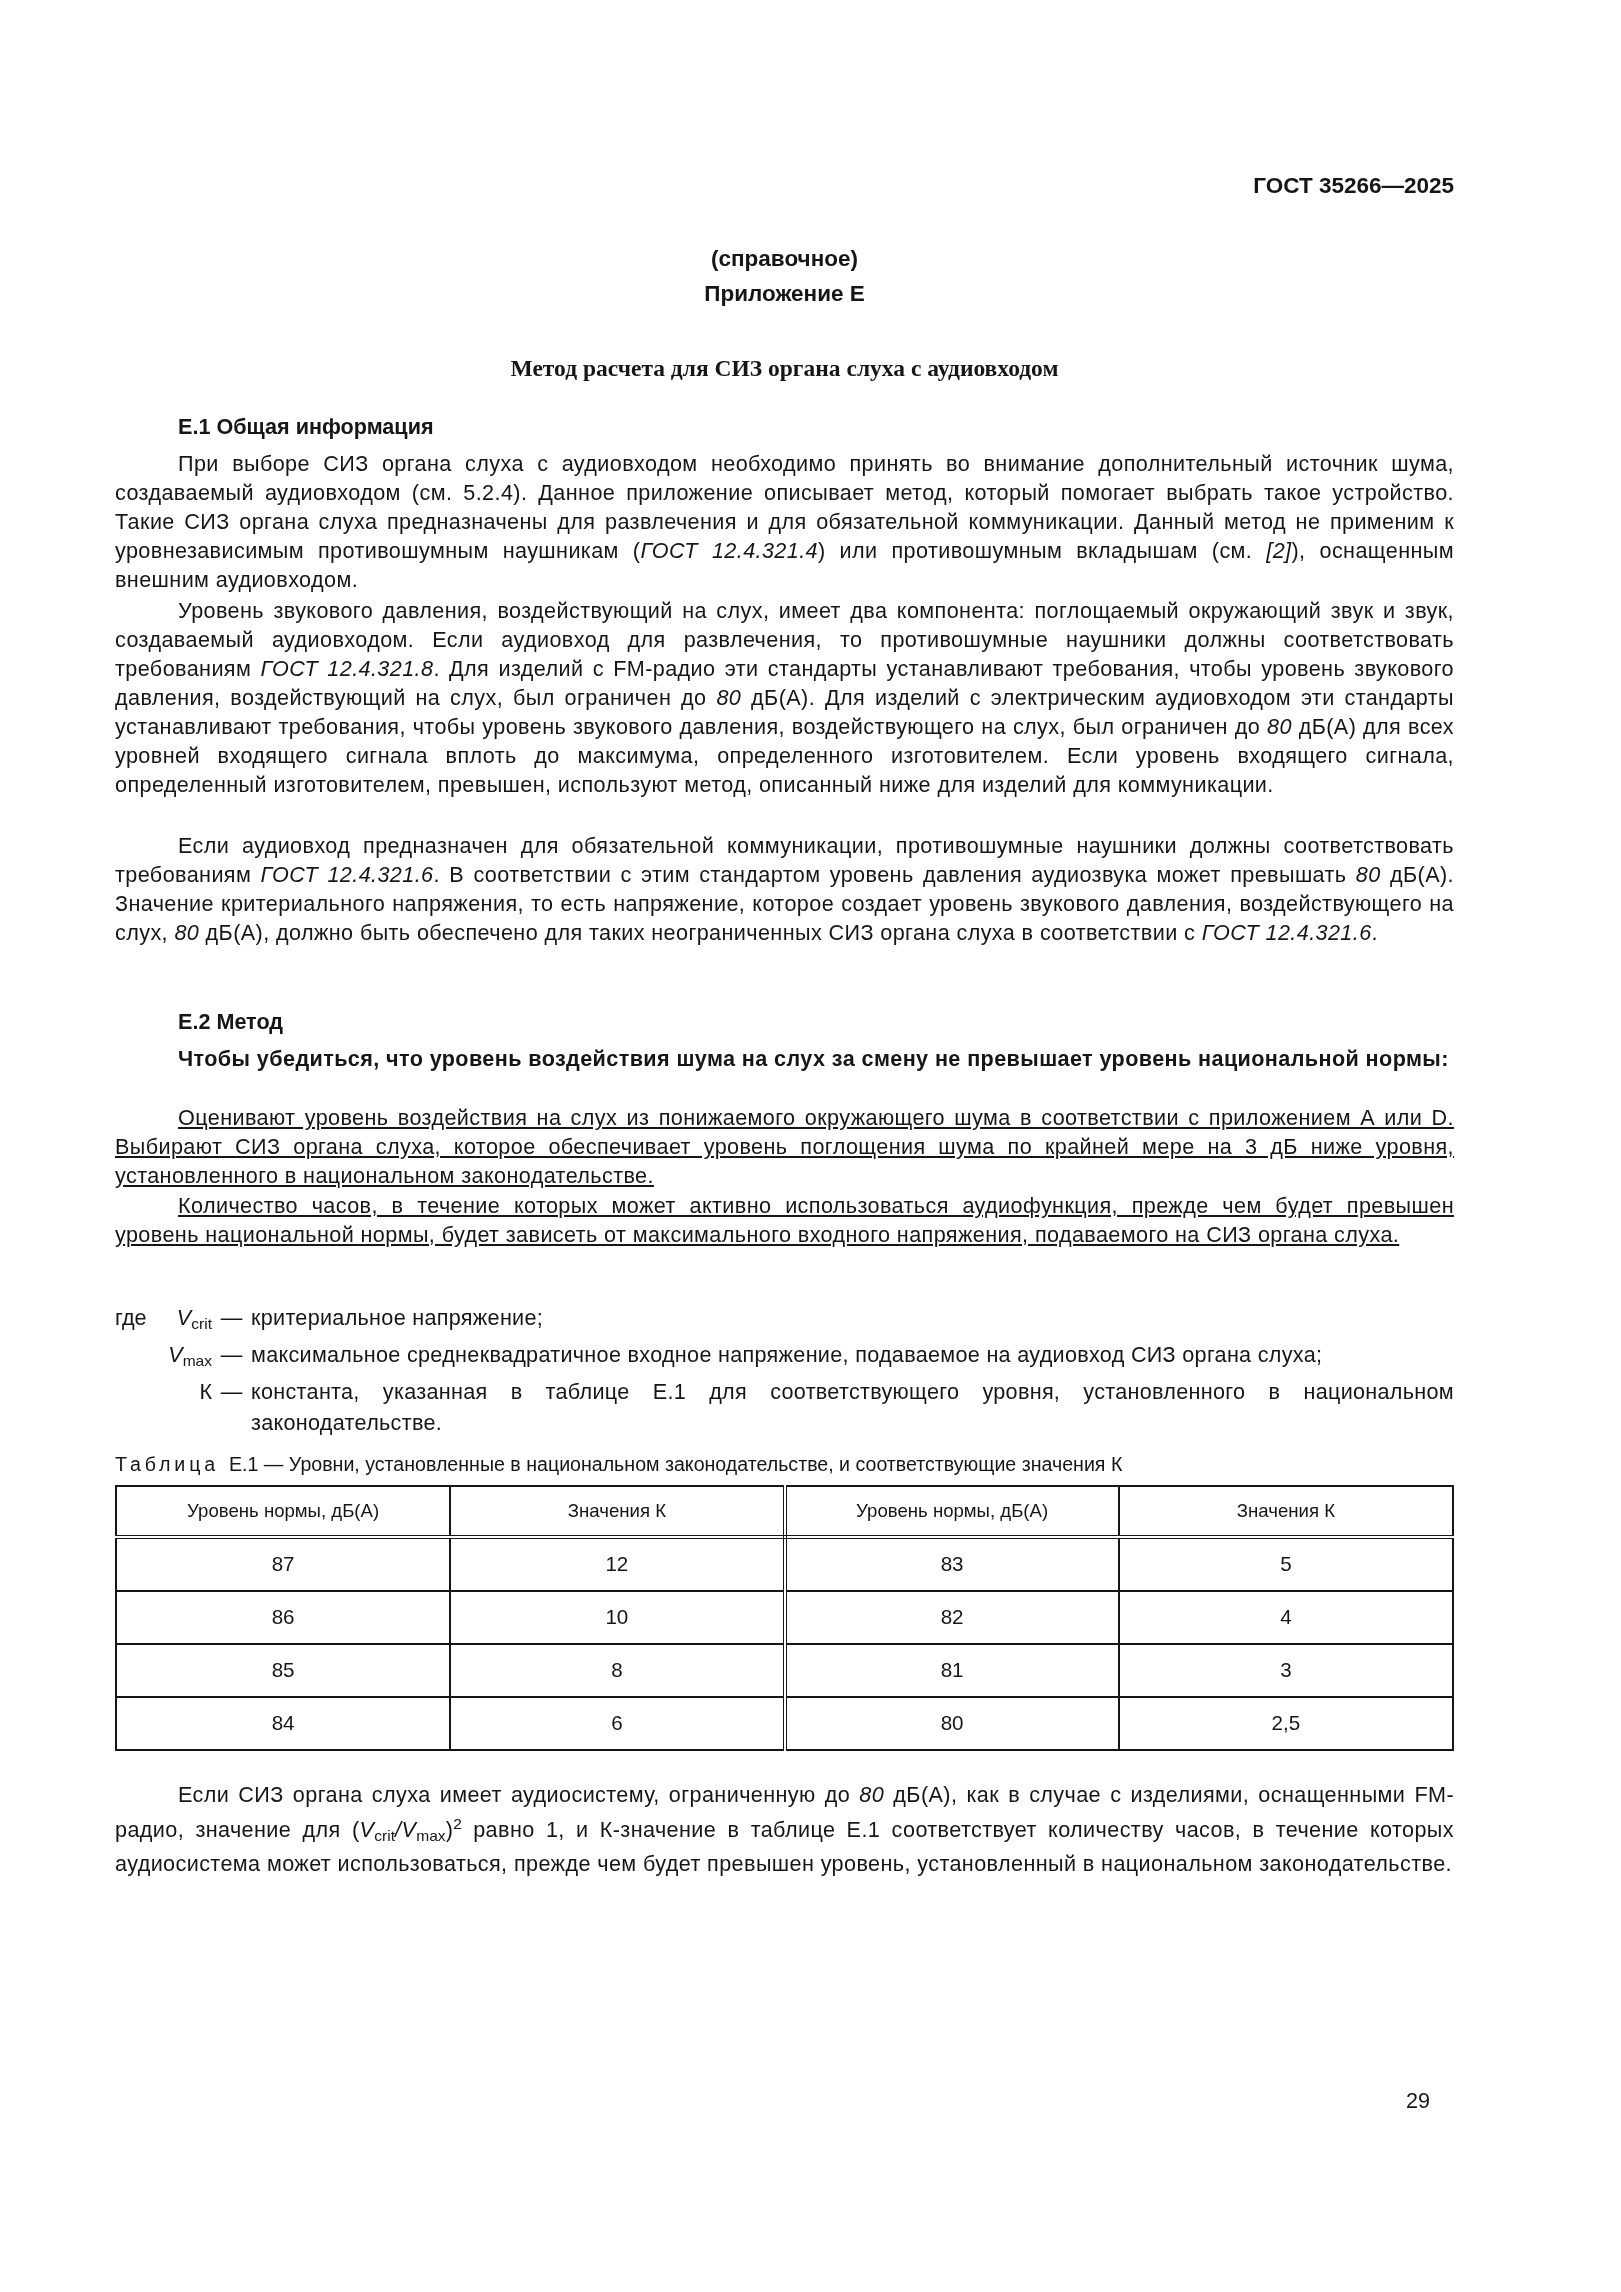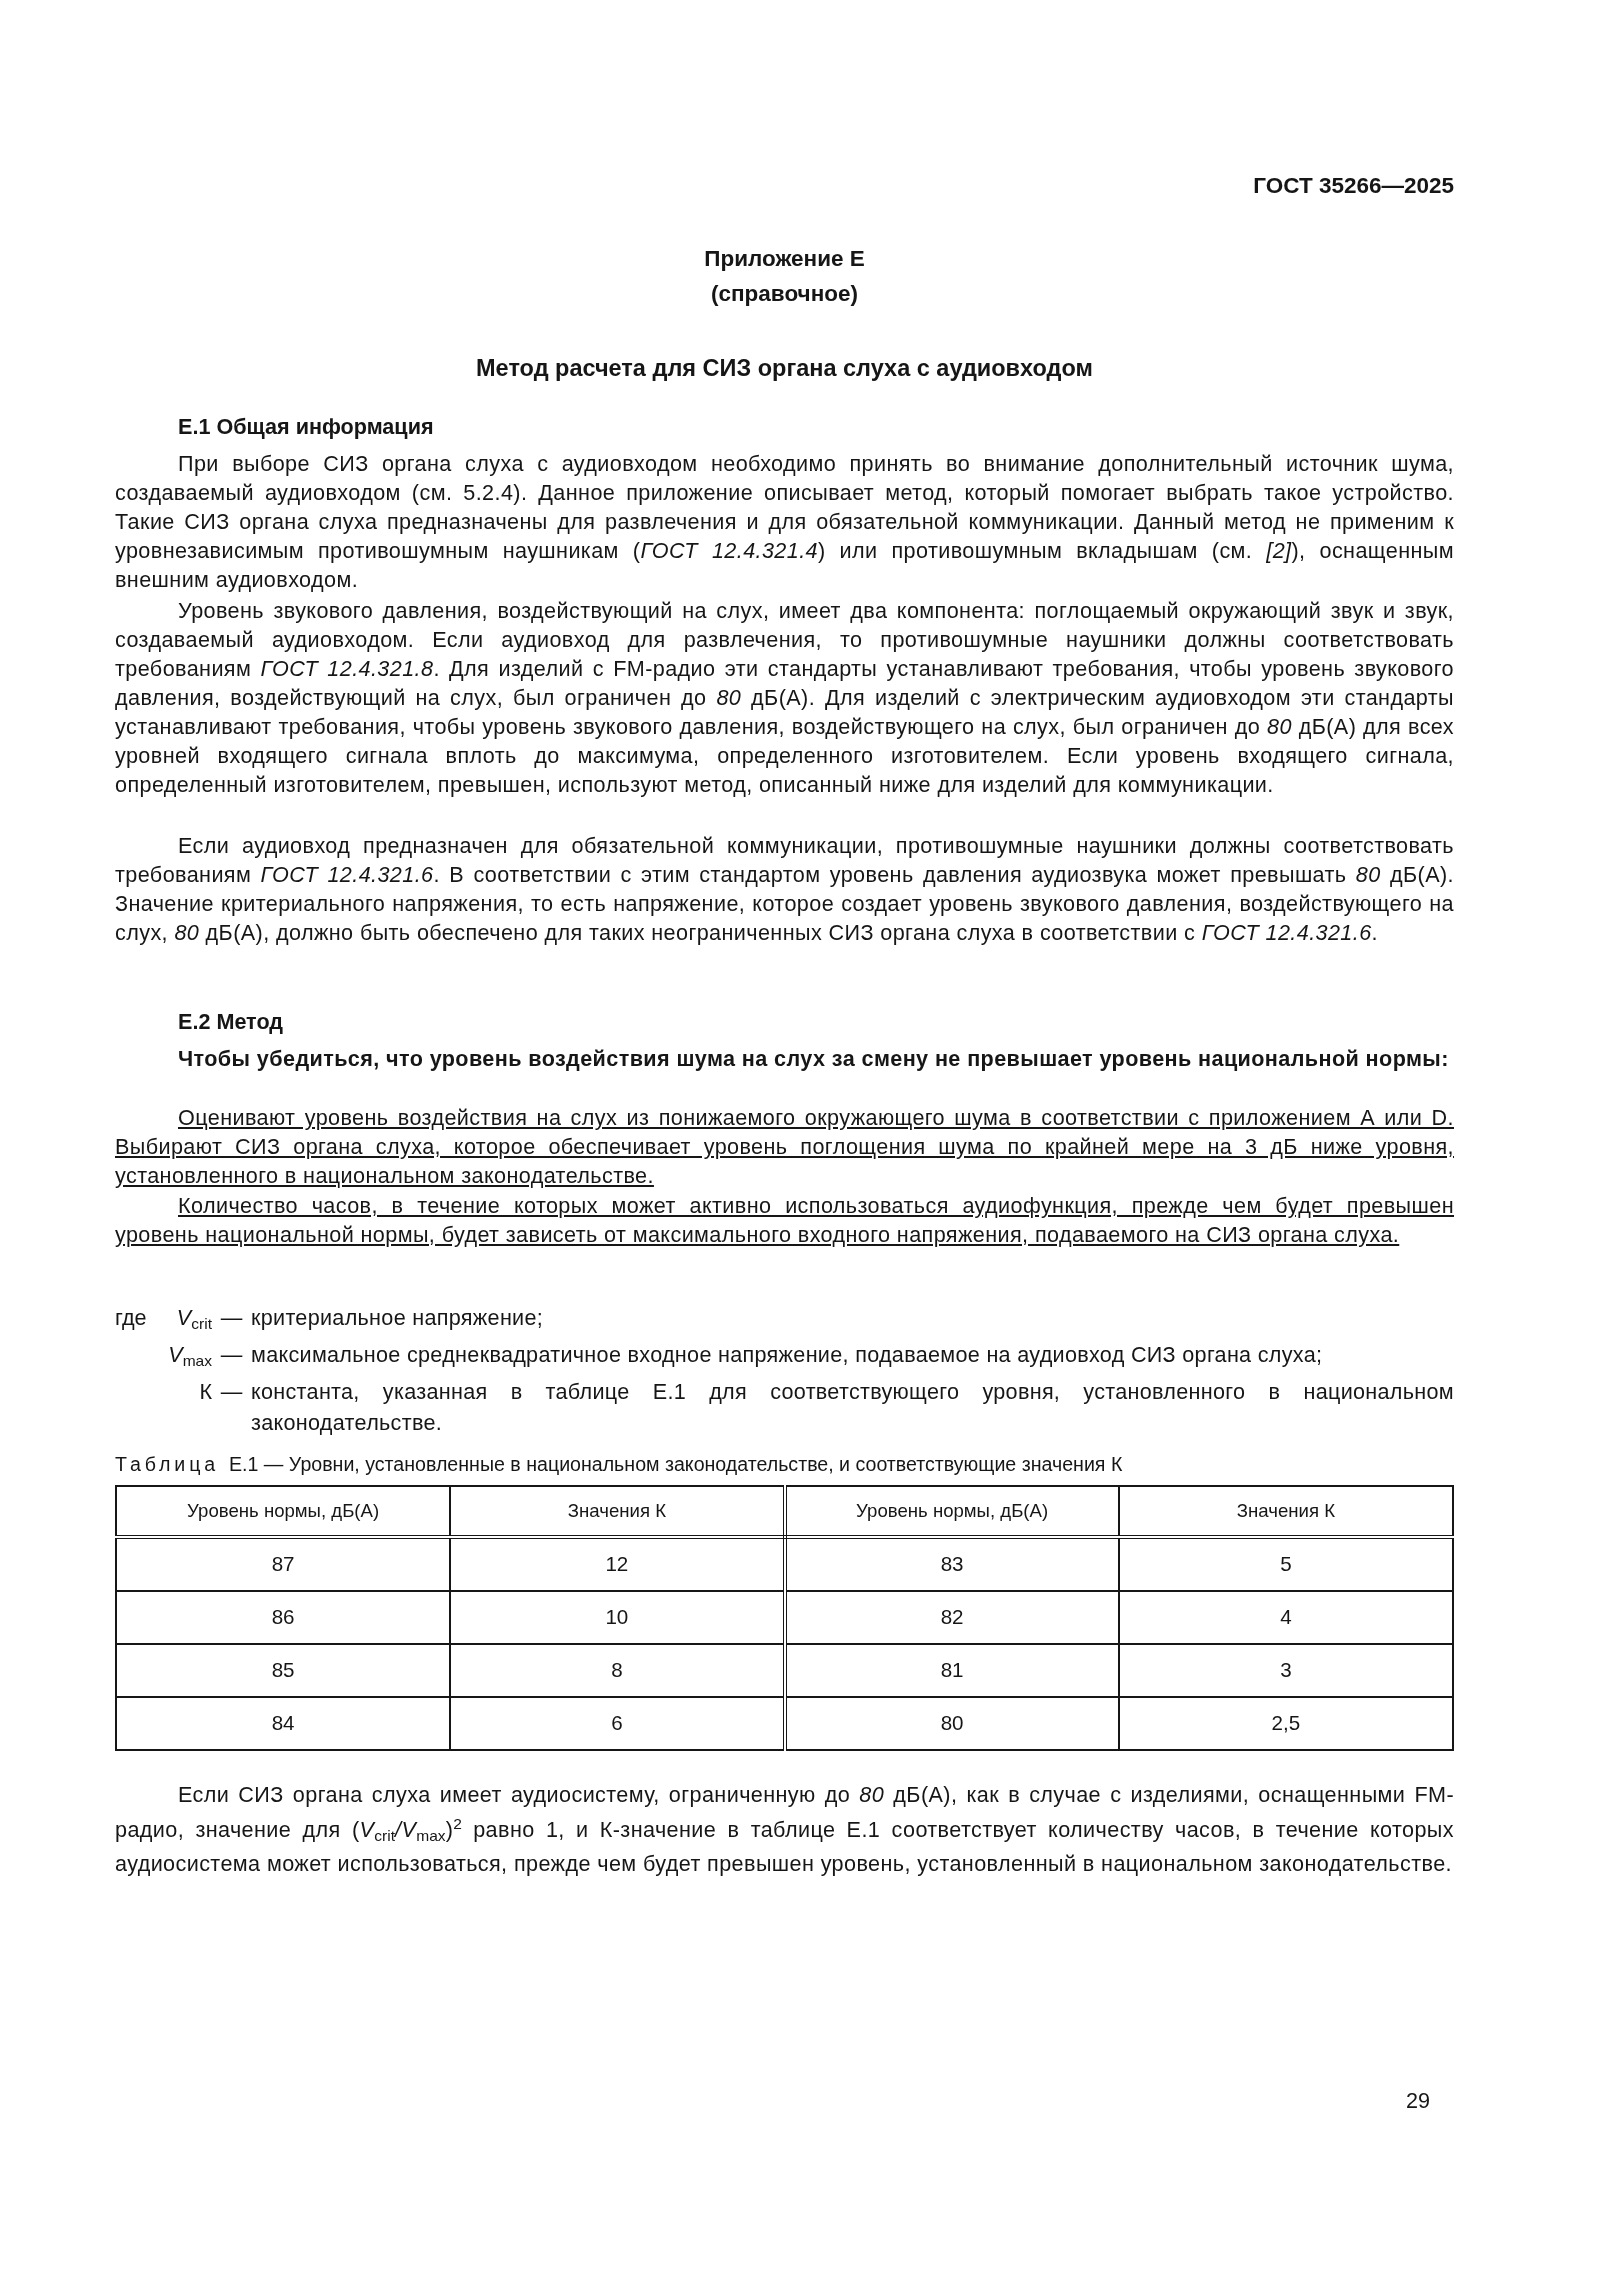--- a/index.html
+++ b/index.html
@@ -37,20 +37,21 @@
     font-weight: bold;
     font-size: 22.5px;
     line-height: 35px;
   }
   .doc-title {
     margin-top: 43px;
     text-align: center;
     font-weight: bold;
     font-size: 23.5px;
     line-height: 29px;
+    font-family: Liberation Serif, serif;
   }
   .section-heading {
     margin-top: 29px;
     padding-left: 63px;
     font-weight: bold;
     font-size: 21.6px;
     line-height: 29px;
   }
   .para {
     margin: 7.8px 0 0 0;
@@ -151,22 +152,22 @@
 </style>
 </head>
 <body>
 
 <div class="page">
   <div class="content">
 
     <div class="gost-header">ГОСТ 35266—2025</div>
 
     <div class="annex">
+      <div>(справочное)</div>
       <div>Приложение Е</div>
-      <div>(справочное)</div>
     </div>
 
     <div class="doc-title">Метод расчета для СИЗ органа слуха с аудиовходом</div>
 
     <div class="section-heading">Е.1  Общая информация</div>
 
     <p class="para mh-150">При выборе СИЗ органа слуха с аудиовходом необходимо принять во внимание дополнительный источник шума, создаваемый аудиовходом (см. 5.2.4). Данное приложение описывает метод, который помогает выбрать такое устройство. Такие СИЗ органа слуха предназначены для развлечения и для обязательной коммуникации. Данный метод не применим к уровнезависимым противошумным наушникам (<i>ГОСТ 12.4.321.4</i>) или противошумным вкладышам (см. <i>[2]</i>), оснащенным внешним аудиовходом.</p>
     <p class="para tight mh-240">Уровень звукового давления, воздействующий на слух, имеет два компонента: поглощаемый окружающий звук и звук, создаваемый аудиовходом. Если аудиовход для развлечения, то противошумные наушники должны соответствовать требованиям <i>ГОСТ 12.4.321.8</i>. Для изделий с FM-радио эти стандарты устанавливают требования, чтобы уровень звукового давления, воздействующий на слух, был ограничен до <i>80</i> дБ(А). Для изделий с электрическим аудиовходом эти стандарты устанавливают требования, чтобы уровень звукового давления, воздействующего на слух, был ограничен до <i>80</i> дБ(А) для всех уровней входящего сигнала вплоть до максимума, определенного изготовителем. Если уровень входящего сигнала, определенный изготовителем, превышен, используют метод, описанный ниже для изделий для коммуникации.</p>
     <p class="para tight mh-150">Если аудиовход предназначен для обязательной коммуникации, противошумные наушники должны соответствовать требованиям <i>ГОСТ 12.4.321.6</i>. В соответствии с этим стандартом уровень давления аудиозвука может превышать <i>80</i> дБ(А). Значение критериального напряжения, то есть напряжение, которое создает уровень звукового давления, воздействующего на слух, <i>80</i> дБ(А), должно быть обеспечено для таких неограниченных СИЗ органа слуха в соответствии с <i>ГОСТ 12.4.321.6</i>.</p>
 

